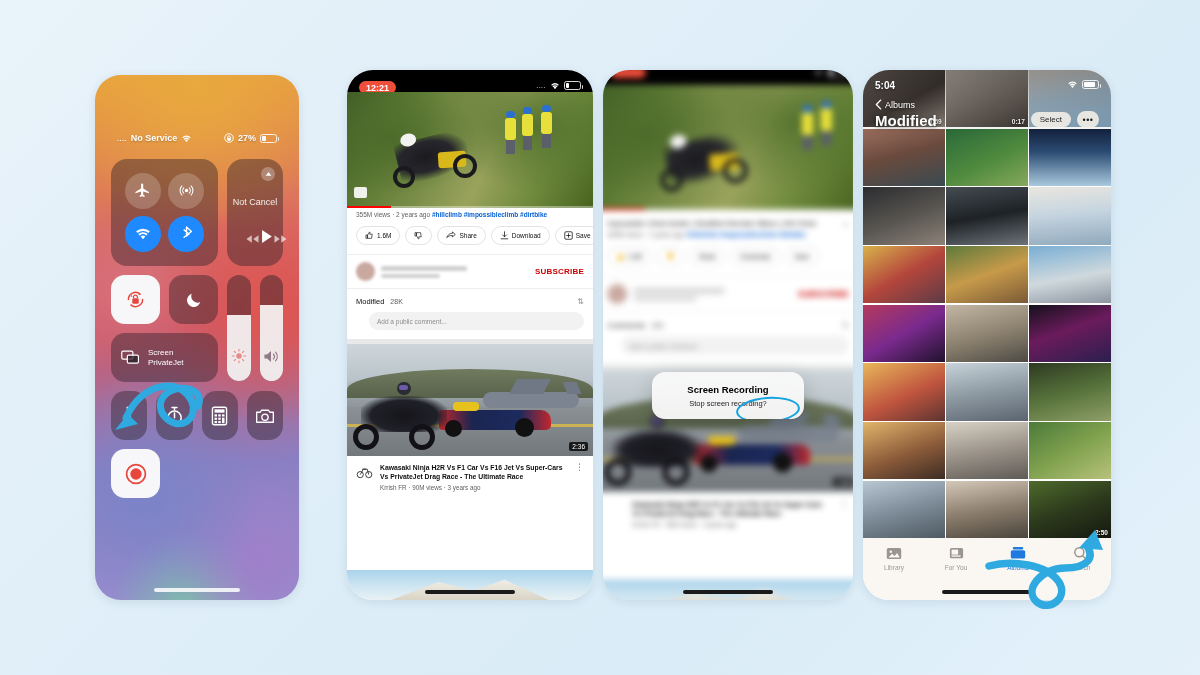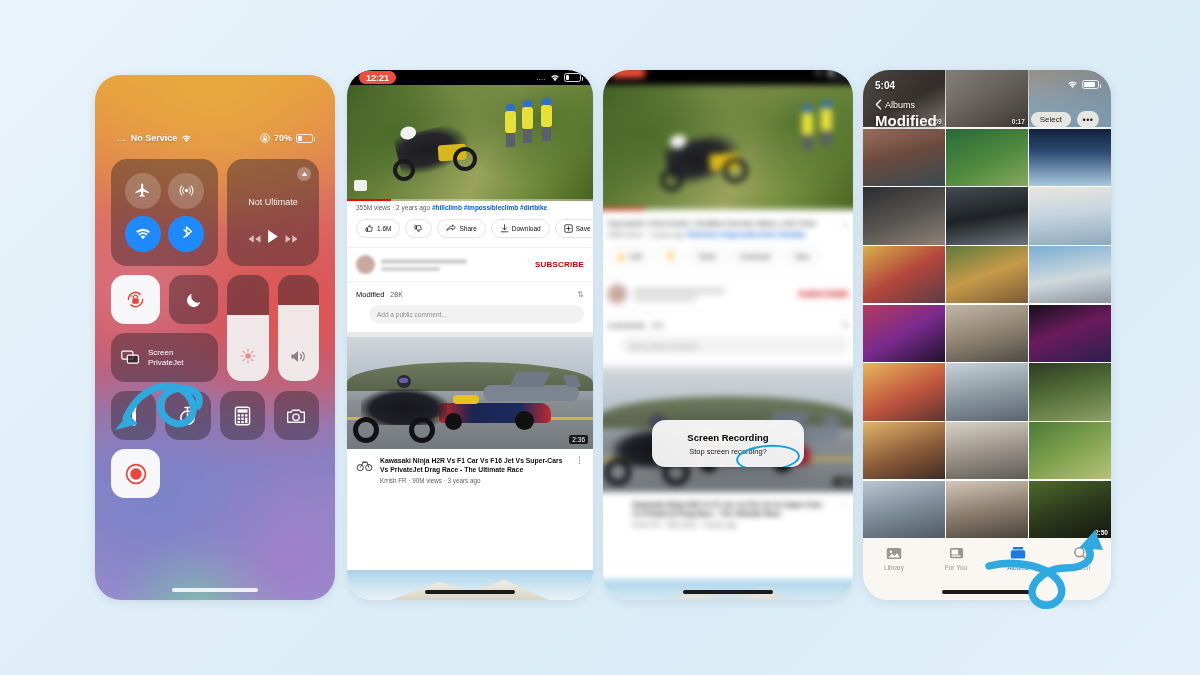--- a/index.html
+++ b/index.html
@@ -12,21 +12,21 @@
     position: relative;
   }
 
   
   .phone {
     position: absolute;
     border-radius: 26px;
     overflow: hidden;
     box-shadow: 0 2px 10px rgba(60,90,120,.14);
   }
-  #phone1 { left: 95px;  top: 75px;  width: 240px; height: 525px; }
+  #phone1 { left: 95px;  top: 75px;  width: 204px; height: 525px; }
   #phone2 { left: 347px; top: 70px;  width: 246px; height: 530px; }
   #phone3 { left: 603px; top: 70px;  width: 250px; height: 530px; }
   #phone4 { left: 863px; top: 70px;  width: 248px; height: 530px; }
 
   .screen { position: absolute; inset: 0; overflow: hidden; }
 
   
   .cc-bg {
     position: absolute; inset: 0;
     background:
@@ -80,21 +80,21 @@
   .slider .fill { position:absolute; left:0;right:0;bottom:0; background:rgba(255,255,255,.88); }
   .slider .gl { position:absolute; left:0;right:0;bottom:14px; text-align:center; font-size:14px; color:#8a8a95; }
   .wide {
     width:107px;height:49px;border-radius:14px;background:rgba(40,30,38,.42);
     display:flex;align-items:center;gap:8px;padding:0 10px;color:#fff;font-size:8px;line-height:1.25;
   }
   .home-ind { position:absolute; bottom:8px; left:50%; transform:translateX(-50%); width:86px;height:4px;border-radius:3px;background:rgba(255,255,255,.85); }
 
   
   .yt-screen { position:absolute; inset:0; background:#fff; }
-  .yt-statusbar { height:15px; background:#000; display:flex; align-items:center; justify-content:space-between; padding:4px 12px; }
+  .yt-statusbar { height:15px; background:#000; display:flex; align-items:flex-start; justify-content:space-between; padding:11px 12px; }
   .rec-pill { background:#ef4e3a; color:#fff; font-size:9px; font-weight:bold; border-radius:9px; padding:1.5px 7px; }
   .sb-right { display:flex; align-items:center; gap:4px; color:#fff; font-size:8px; }
   .yt-video { height:116px; position:relative; overflow:hidden;
     background:
       radial-gradient(ellipse 50% 70% at 18% 40%, #4d6b2a 0%, rgba(77,107,42,0) 70%),
       radial-gradient(ellipse 60% 80% at 78% 30%, #55742f 0%, rgba(85,116,47,0) 70%),
       linear-gradient(118deg,#3f5c25 0%,#5d7a34 22%,#7c8f4a 42%,#9aa35c 58%,#6f8a3c 78%,#47631f 100%);
   }
   .rider { position:absolute; left:50px; top:44px; width:72px; height:42px;
     background: radial-gradient(ellipse at 40% 45%, #1b1b1f 0%, #26262c 45%, rgba(38,38,44,0) 72%);
@@ -168,21 +168,20 @@
 
   
   .p3-blur { position:absolute; inset:0; filter: blur(3.2px); transform: scale(1.04); }
   .p3-statusbar { height:25px; background:#000; display:flex; align-items:center; justify-content:space-between; padding:0 12px; }
   .p3-alert {
     position:absolute; left:50%; top:302px; transform:translateX(-50%);
     width:152px; border-radius:13px; overflow:hidden;
     background: rgba(250,250,250,.94); backdrop-filter: blur(18px);
     box-shadow: 0 6px 22px rgba(0,0,0,.18);
     text-align:center;
-    margin-top:48px;
   }
   .p3-alert h4 { font-size:9.5px; color:#000; padding:12px 12px 0 12px; }
   .p3-alert p  { font-size:7.5px; color:#1c1c1e; padding:4px 12px 11px 12px; }
   .p3-btns { display:flex; border-top:.5px solid rgba(60,60,67,.29); }
   .p3-btns div { flex:1; padding:8px 0; font-size:9px; color:#007aff; position:relative; }
   .p3-btns div:first-child { border-right:.5px solid rgba(60,60,67,.29); }
   .p3-btns div.bold { font-weight:bold; }
   .ring-stop { position:absolute; left:50%; top:50%; transform:translate(-50%,-50%) rotate(-4deg); width:64px;height:26px;border:2.4px solid #14a3e0; border-radius:50%; }
 
   
@@ -220,21 +219,21 @@
         <svg width="11" height="9" viewBox="0 0 16 12">
             <path d="M8 11l2.2-2.6a3.2 3.2 0 00-4.4 0L8 11zM3.3 5.6A7 7 0 0112.7 5.6l1.4-1.6a9.2 9.2 0 00-12.2 0l1.4 1.6zM5.3 7.9a4.2 4.2 0 015.4 0l1.3-1.5a6.2 6.2 0 00-8 0l1.3 1.5z" fill="#fff"></path>
           </svg>
       </span>
       <span class="right">
         <svg width="10" height="10" viewBox="0 0 14 14">
             <circle cx="7" cy="7" r="6" fill="none" stroke="#fff" stroke-width="1.3"></circle>
             <path d="M5 7v-1a2 2 0 014 0v1" fill="none" stroke="#fff" stroke-width="1.2"></path>
             <rect x="4.4" y="6.8" width="5.2" height="4" rx="1" fill="#fff"></rect>
           </svg>
-        <span>70%</span>
+        <span>27%</span>
         <span class="batt-shell">
             <span class="batt-fill"></span>
           </span>
       </span>
     </div>
 
     <div class="cc-grid">
 
       <div class="cc-row">
         <div class="tile tile-conn">
@@ -260,21 +259,21 @@
               </svg>
           </div>
         </div>
 
         <div class="tile tile-media">
           <div class="airplay">
             <svg width="9" height="9" viewBox="0 0 14 14">
                 <path d="M7 3l4.4 6H2.6z" fill="#fff"></path>
               </svg>
           </div>
-          <div class="np-text">Not Ultimate</div>
+          <div class="np-text">Not Cancel</div>
           <div class="np-ctrl">
             <span><svg width="15" height="10" viewBox="0 0 20 12">
                   <path d="M9 1v10L2 6zM18 1v10l-7-5z" fill="rgba(255,255,255,.65)"></path>
                 </svg></span>
             <span><svg width="13" height="15" viewBox="0 0 14 17">
                   <path d="M2 1l11 7.5L2 16z" fill="#fff"></path>
                 </svg></span>
             <span><svg width="15" height="10" viewBox="0 0 20 12">
                   <path d="M11 1v10l7-5zM2 1v10l7-5z" fill="rgba(255,255,255,.65)"></path>
                 </svg></span>

